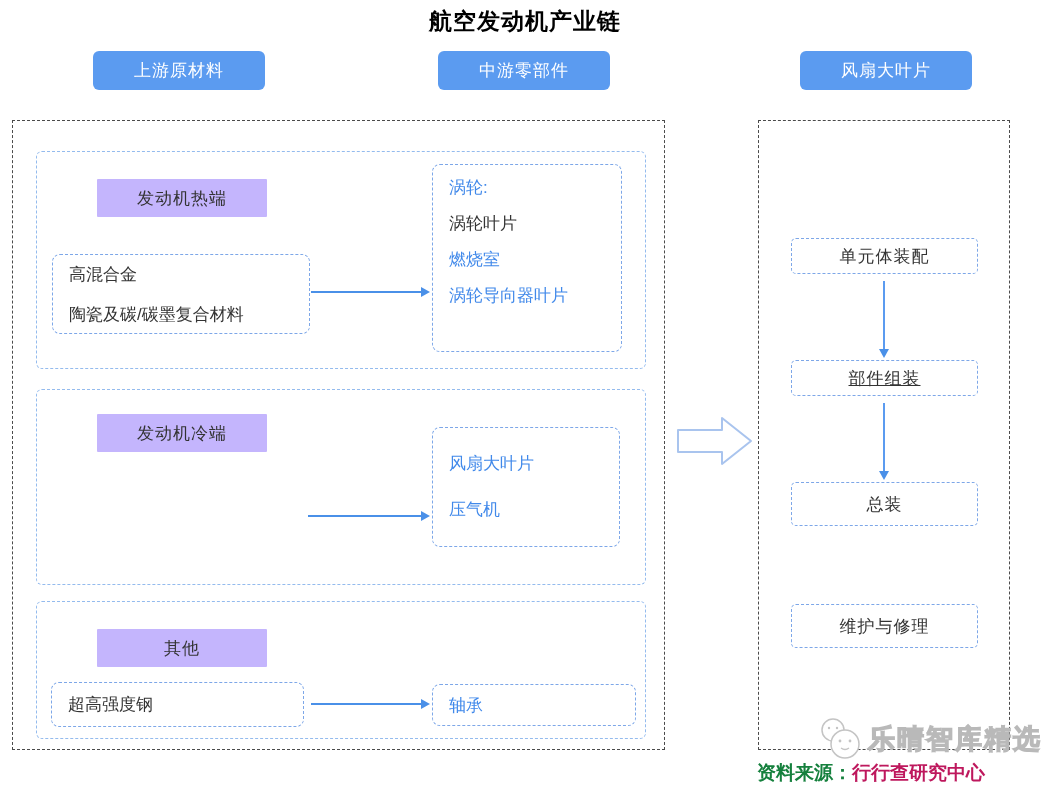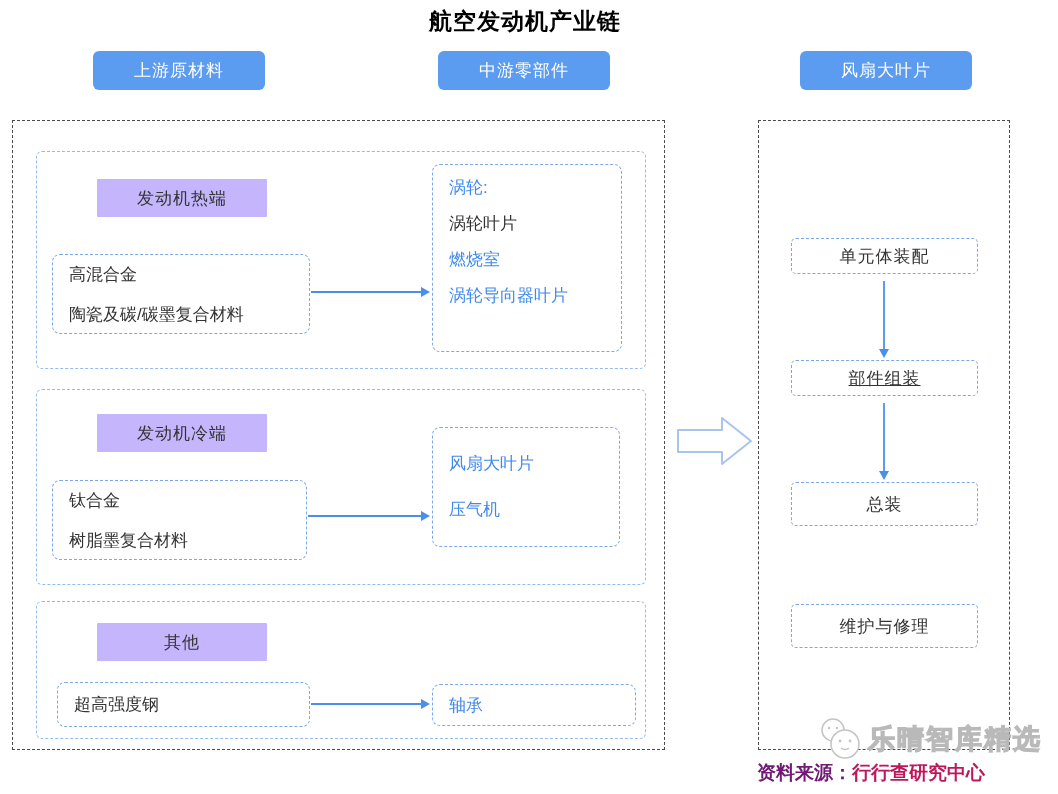--- a/index.html
+++ b/index.html
@@ -58,21 +58,21 @@
   .watermark{
     position:absolute;left:812px;top:716px;display:flex;align-items:center;z-index:5;
   }
   .watermark .wm-text{
     font-size:27px;font-weight:bold;letter-spacing:2px;color:#fff;
     -webkit-text-stroke:1.2px #b9b9b9;white-space:nowrap;
   }
   .source{
     position:absolute;left:757px;top:760px;font-size:19px;font-weight:bold;white-space:nowrap;
   }
-  .source .pre{color:#701a75;}
+  .source .pre{color:#15803d;}
   .source .name{color:#be185d;}
 </style>
 </head>
 <body>
 
 <div class="canvas">
 
   <h1 class="title">航空发动机产业链</h1>
 
   <div class="hbtn" style="left:93px;">上游原材料</div>
@@ -91,34 +91,30 @@
       <div class="box" style="left:395px;top:12px;width:190px;height:188px;padding-top:5px;">
         <span class="ln blue" style="line-height:36px;">涡轮:</span>
         <span class="ln" style="line-height:36px;">涡轮叶片</span>
         <span class="ln blue" style="line-height:36px;">燃烧室</span>
         <span class="ln blue" style="line-height:36px;">涡轮导向器叶片</span>
       </div>
     </div>
 
     <div class="section" style="top:268px;height:196px;">
       <div class="seclabel" style="top:24px;">发动机冷端</div>
-      <div class="box" style="left:15px;top:90px;width:255px;height:80px;">
-        <span class="ln" style="line-height:40px;">钛合金</span>
-        <span class="ln" style="line-height:40px;">树脂墨复合材料</span>
-      </div>
       <div class="h-arrow" style="left:271px;top:125px;width:113px;"></div>
       <div class="box" style="left:395px;top:37px;width:188px;height:120px;padding-top:13px;">
         <span class="ln blue" style="line-height:46px;">风扇大叶片</span>
         <span class="ln blue" style="line-height:46px;">压气机</span>
       </div>
     </div>
 
     <div class="section" style="top:480px;height:138px;">
-      <div class="seclabel" style="top:21px;">其他</div>
-      <div class="box" style="left:20px;top:80px;width:253px;height:45px;display:flex;align-items:center;">
+      <div class="seclabel" style="top:27px;">其他</div>
+      <div class="box" style="left:14px;top:80px;width:253px;height:45px;display:flex;align-items:center;">
         <span class="ln">超高强度钢</span>
       </div>
       <div class="h-arrow" style="left:274px;top:101px;width:110px;"></div>
       <div class="box" style="left:395px;top:82px;width:204px;height:42px;display:flex;align-items:center;">
         <span class="ln blue">轴承</span>
       </div>
     </div>
   </div>
 
   <svg class="bigarrow" width="78" height="50" viewBox="0 0 78 50">

